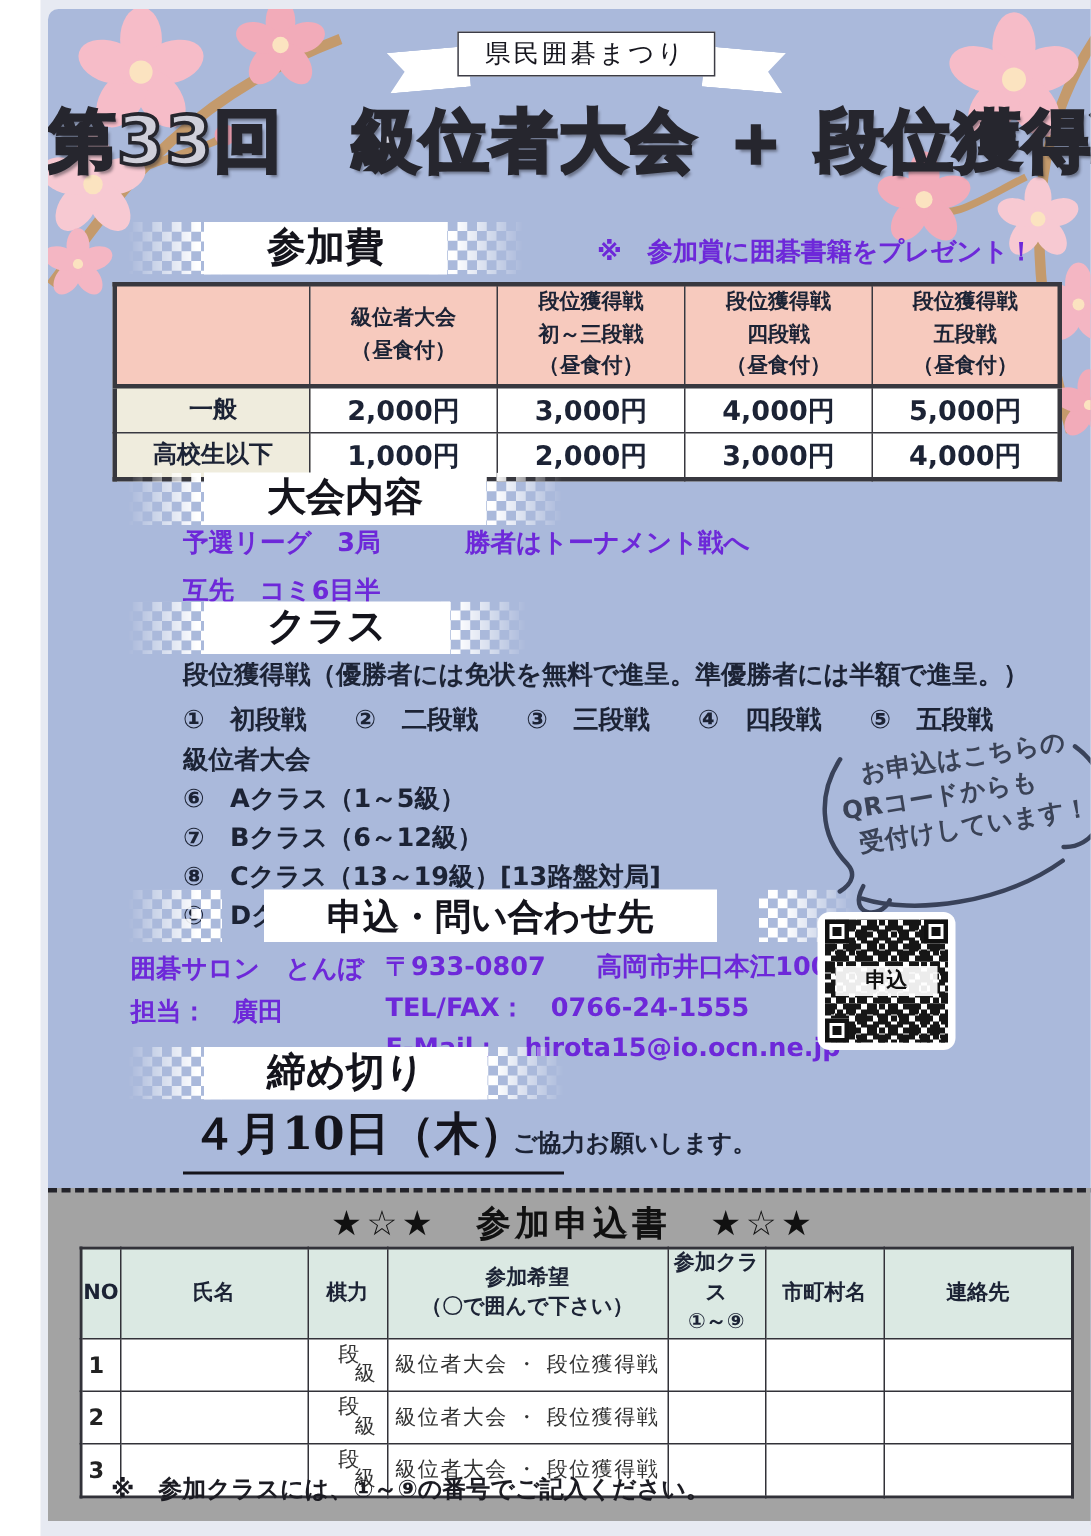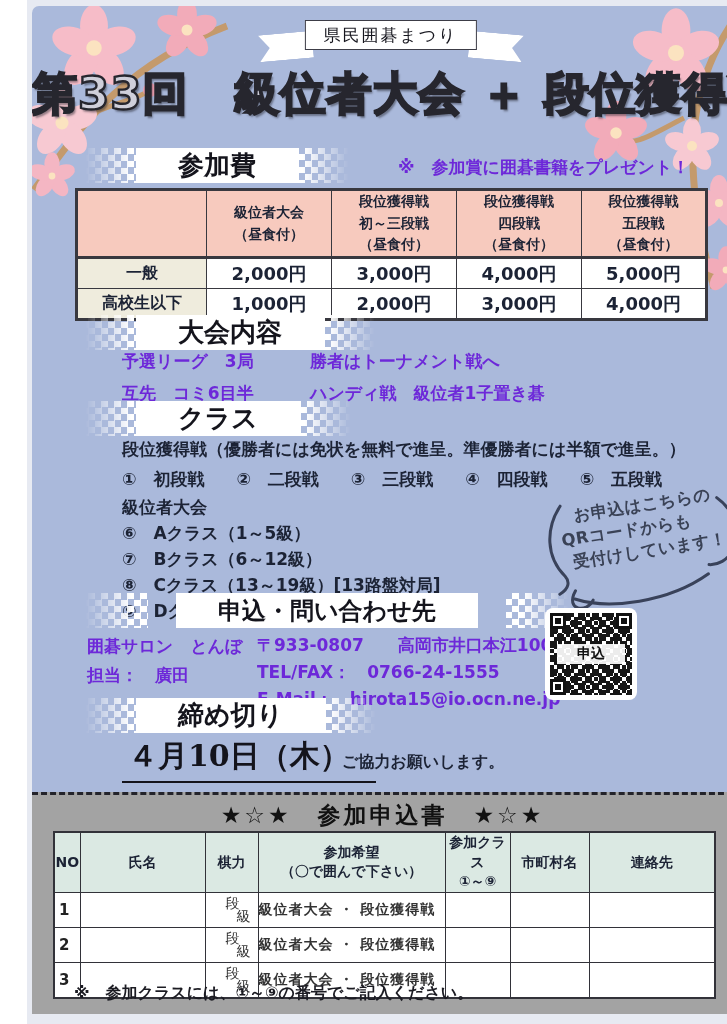--- a/index.html
+++ b/index.html
@@ -94,21 +94,21 @@
       font-size:23px;font-weight:800;letter-spacing:3px;color:#111;}
   .form-table{position:absolute;left:21px;top:36px;table-layout:fixed;background:#fff;
       border:2.5px solid #323239;}
   .form-table th,.form-table td{border:1.6px solid #323239;padding:0;}
   .form-table thead th{background:#dbe9e3;font-size:14px;font-weight:700;height:38px;line-height:1.4;}
   .form-table td{height:34px;font-size:14px;color:#333;}
   .form-table td.no{font-size:15px;font-weight:700;padding-left:4px;color:#222;}
   .rank{font-size:11px;color:#555;line-height:13px;}
   .rank .dan{text-align:right;padding-right:18px;}
   .rank .kyu{text-align:right;padding-right:7px;}
-  .wish{font-weight:700;color:#3a3a3a;letter-spacing:1px;}
+  .wish{text-align:center;font-weight:400;color:#3a3a3a;letter-spacing:1px;}
   .foot-note{position:absolute;left:42px;top:188px;font-size:16px;font-weight:700;color:#1b1b22;}
 </style>
 </head>
 <body>
 
 <div class="page">
  <div class="flyer">
 
   <svg class="sakura" style="left:-10px;top:-8px;" width="225" height="200" viewBox="0 0 225 200">
     <path d="M12 192 C55 135 95 70 205 28" stroke="#c49a6c" stroke-width="7" fill="none"></path>
@@ -270,21 +270,20 @@
 
   <div class="sec" style="top:309px;">
     <span class="pix l"></span>
     <span class="band">大会内容</span>
     <span class="pix r"></span>
   </div>
   <div class="twocol">
     <span class="b17">予選リーグ　3局</span>
     <span class="b17">勝者はトーナメント戦へ</span>
     <span class="b17">互先　コミ6目半</span>
-    <span class="b17">ハンディ戦　級位者1子置き碁</span>
   </div>
 
   <div class="sec" style="top:395px;">
     <span class="pix l"></span>
     <span class="band">クラス</span>
     <span class="pix r"></span>
   </div>
   <div class="classblock">
     <div>段位獲得戦（優勝者には免状を無料で進呈。準優勝者には半額で進呈。）</div>
     <div class="danrow">

